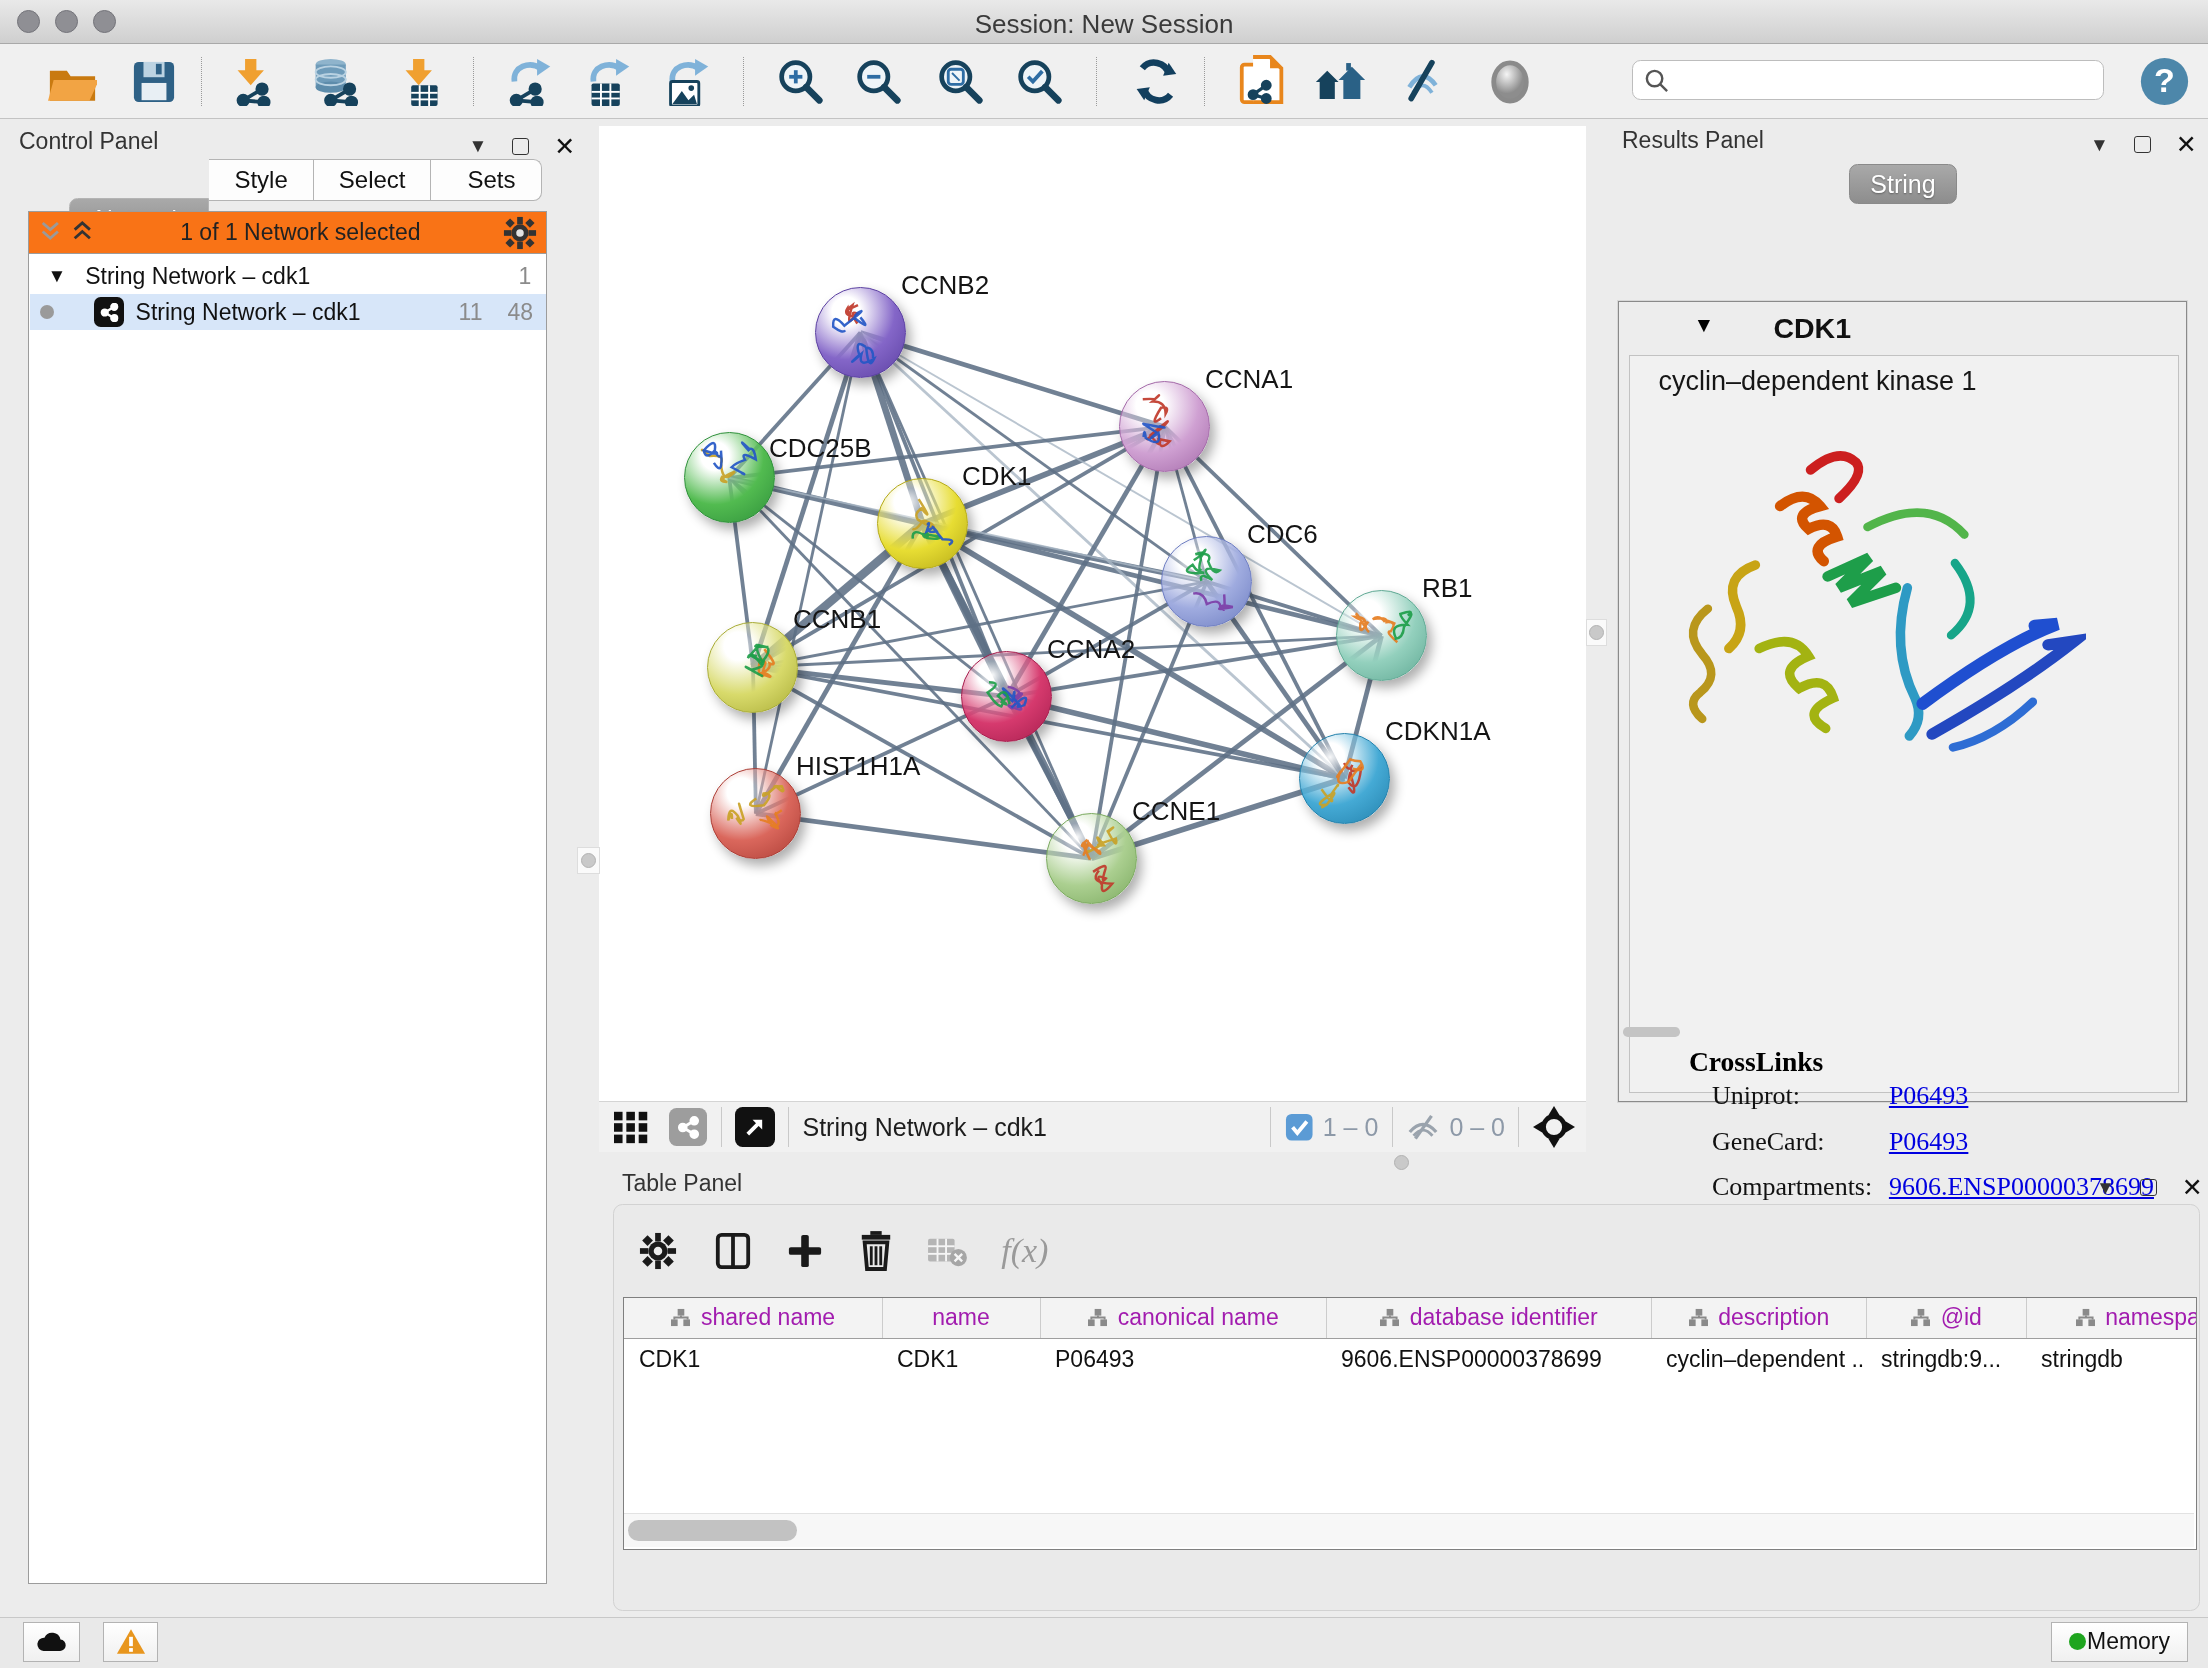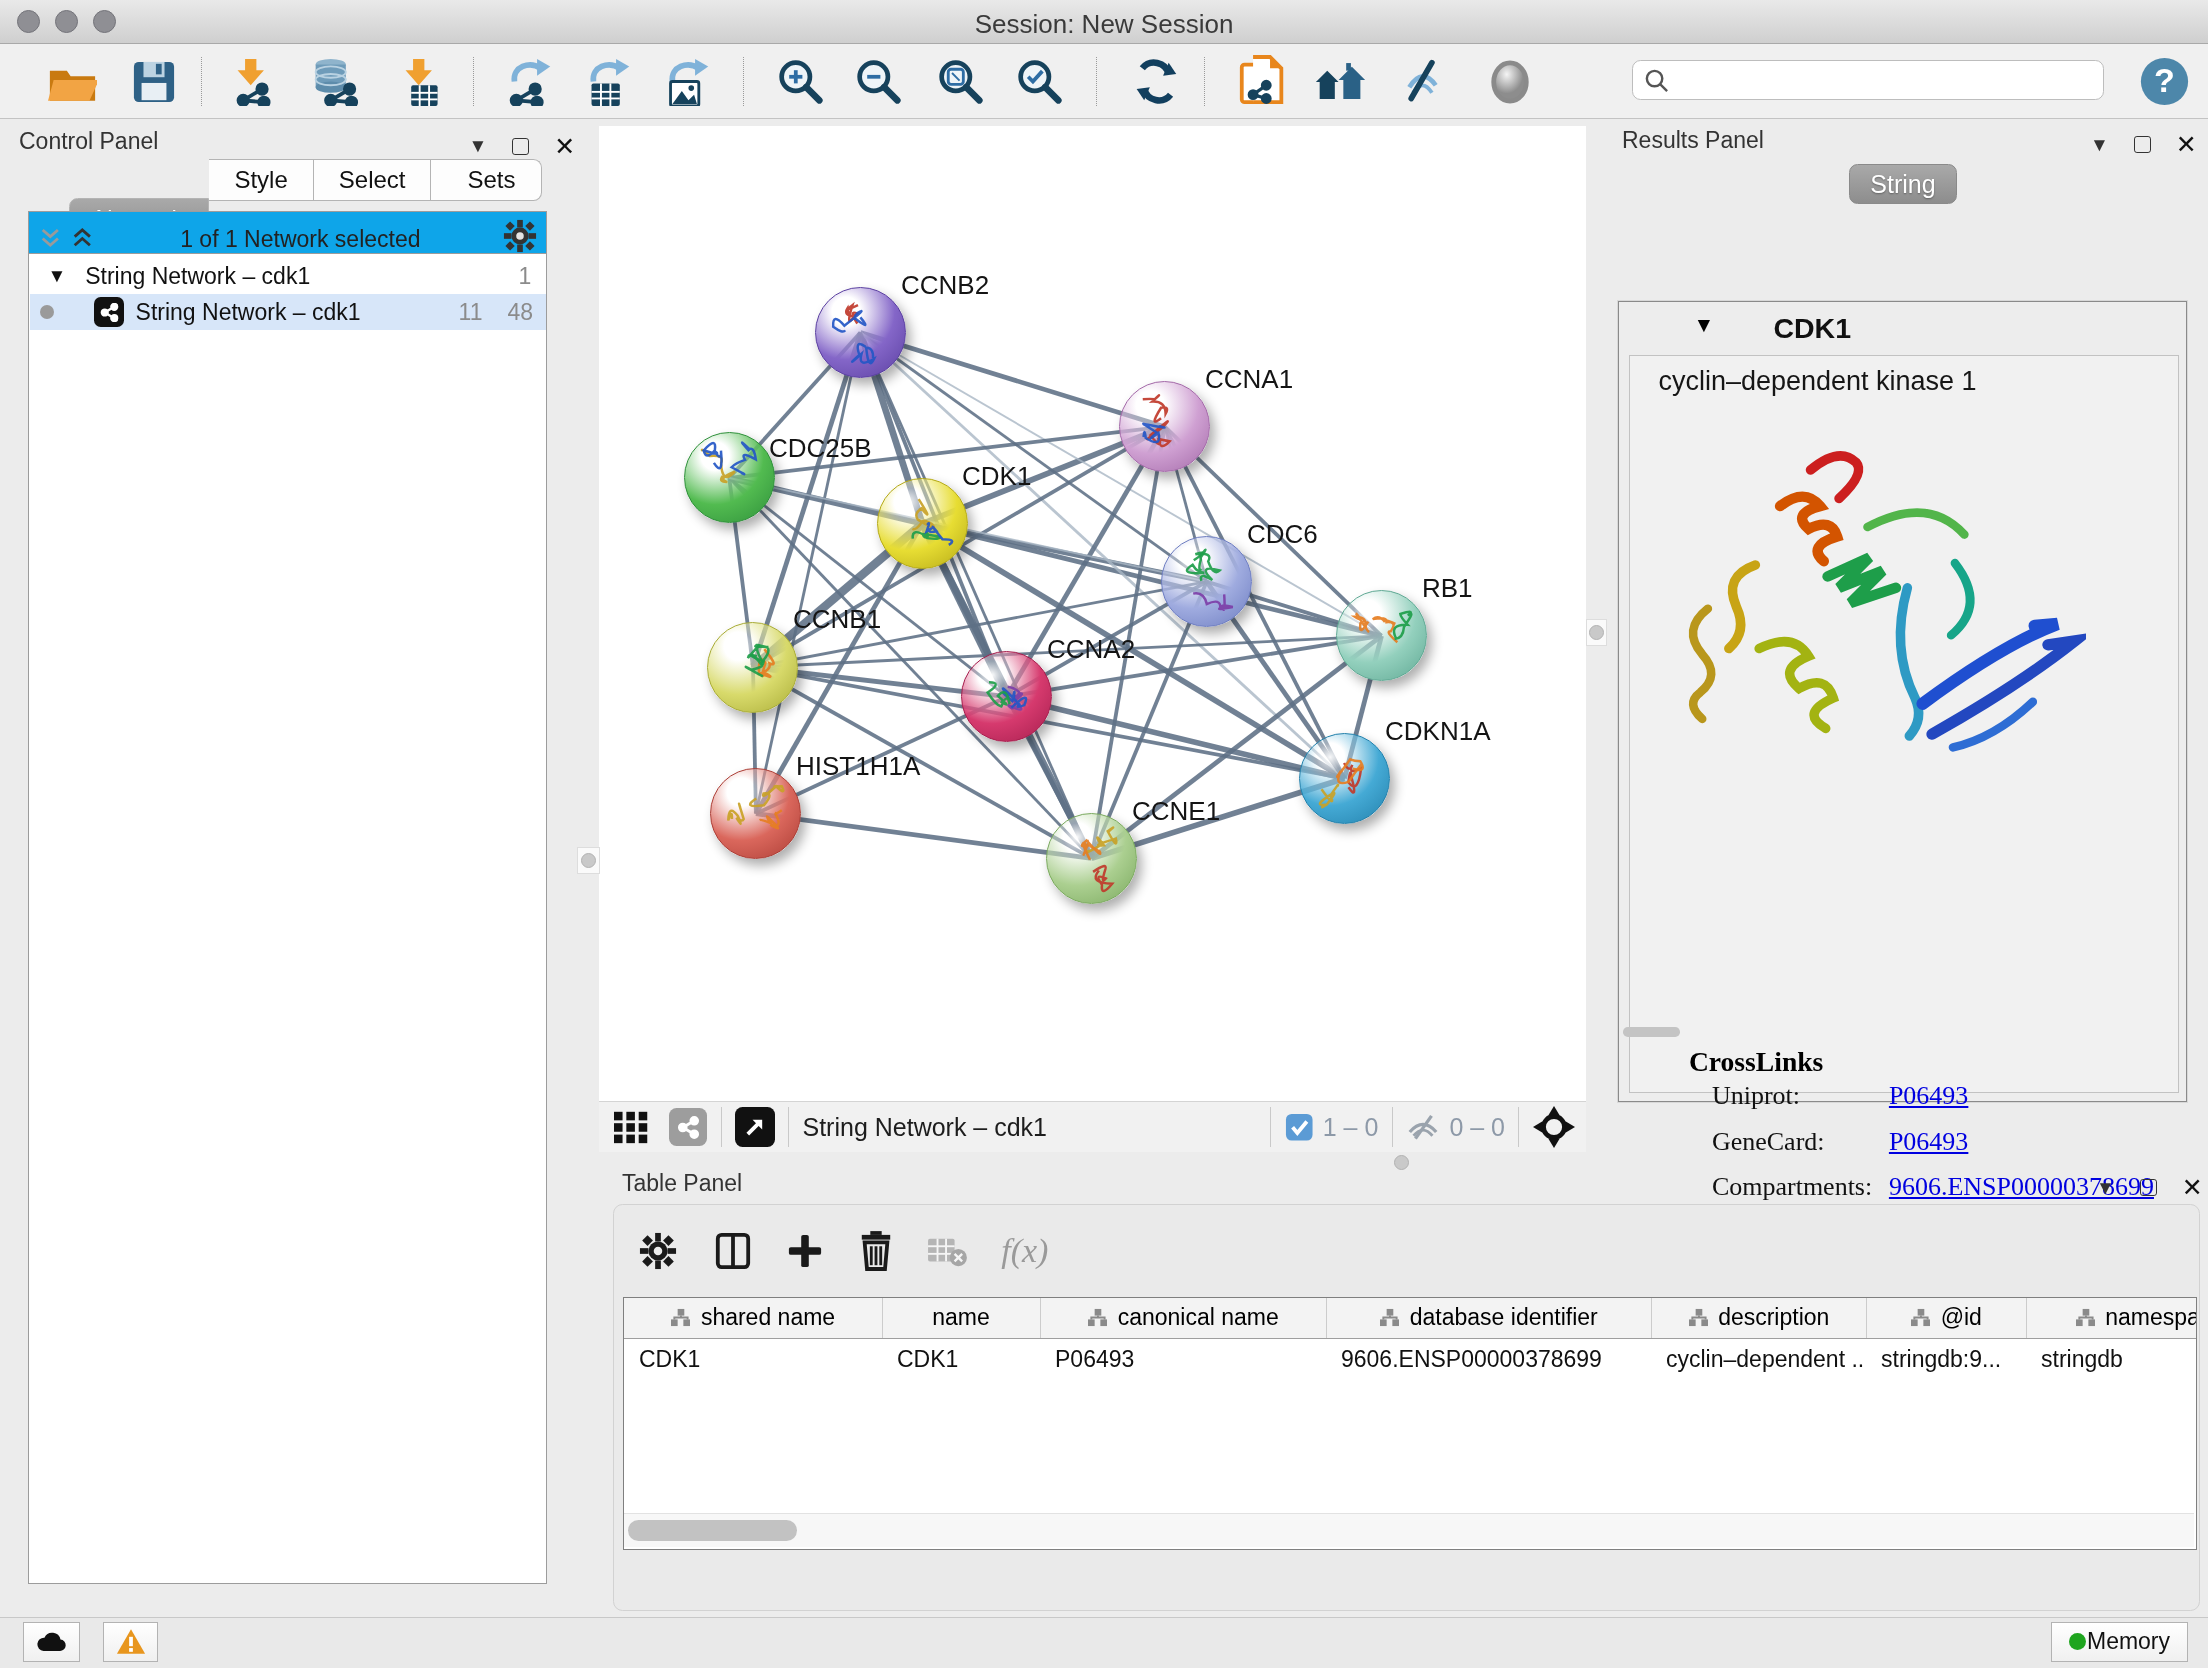--- a/index.html
+++ b/index.html
@@ -25,22 +25,22 @@
   .ptitle { font-size:23px; color:#333; }
 
   
   #control-panel { left:11.4px; top:126px; width:550px; height:1465px; background:#ececec; }
   .tab { height:42px; border:1px solid #b4b4b4; background:#fdfdfd; color:#111; font-size:24px;
     display:flex; align-items:center; justify-content:center; padding:0 25px; border-left:none; }
   .tab.first { border-left:1px solid #b4b4b4; border-radius:8.6px 0 0 8.6px;margin-top:39px; }
   .tab.last { border-radius:0 8.6px 8.6px 0;padding-left:36px; }
   .tab.sel { background:linear-gradient(#a9a9a9,#8d8d8d); color:#fff; text-shadow:0 1px 1.9px rgba(0,0,0,.35); }
   #cp-box { left:17px; top:85px; width:519px; height:1373px; border:1px solid #9c9c9c; background:#fff; }
-  #cp-strip { left:0; top:0; width:100%; height:42px; background:#0ea5e9; border-bottom:1px solid #9c9c9c;
-    display:flex; align-items:flex-end; }
+  #cp-strip { left:0; top:0; width:100%; height:42px; background:#f97316; border-bottom:1px solid #9c9c9c;
+    display:flex; align-items:center; }
   #cp-status { font-size:23px; color:#222; }
   .treerow { left:1px; width:516px; height:36px; display:flex; align-items:center; font-size:23px; color:#111; }
   .treerow .cnt { color:#8b8b8b; }
   #row-collection { top:46px; }
   #row-network { top:82px; background:#d7e6f9; }
   .share-badge { width:30px; height:30px; border-radius:6.7px; background:#111; display:flex; align-items:center; justify-content:center; }
 
   
   #net-canvas { left:599px; top:126px; width:987px; height:975px; background:#fff; }
   .node { position:absolute; width:91px; height:91px; border-radius:50%;
@@ -73,21 +73,21 @@
   #rp-scroll { left:3.8px; top:725px; width:57px; height:9.5px; background:#c4c4c4; border-radius:4.8px; }
 
   
   #table-panel { left:599px; top:1162px; width:1609px; height:455px; }
   #tp-card { left:14.3px; top:42px; width:1587px; height:407px; background:#eaeaea; border:1px solid #d2d2d2; border-radius:9.5px; }
   .ticon { top:21px; width:53px; height:49px; display:flex; align-items:center; justify-content:center;text-align:right; }
   #fx-label { font-family:"Liberation Serif","DejaVu Serif",serif; font-style:italic; font-size:34px; color:#9a9a9a; }
   #ntable { left:623px; top:1297px; width:1574px; height:253px; background:#fff; border:1.9px solid #7f7f7f; overflow:hidden; }
   table { border-collapse:collapse; table-layout:fixed; width:1649px; }
   th { height:40px; background:#f3f3f3; border-bottom:1.9px solid #9e9e9e; border-right:1px solid #cccccc;
-    font-size:23px; font-weight:normal; color:#000000; }
+    font-size:23px; font-weight:normal; color:#a21caf; }
   th .hwrap { display:flex; align-items:center; justify-content:center; gap:9.5px; }
   td { height:42px; font-size:23px; color:#111; padding-left:15px; white-space:nowrap; overflow:hidden; }
   #hscroll { left:0px; top:215px; width:1570px; height:34px; background:#f7f7f7; border-top:1px solid #e2e2e2; }
   #hthumb { left:3.8px; top:5.7px; width:169px; height:21px; background:#c2c2c2; border-radius:10.5px; }
   #tbl-tabs { left:525px; top:391px; display:flex; }
   .btab { height:42px; padding:0 32px; background:#fdfdfd; border:1px solid #bdbdbd; border-left:none;
     font-size:25px; color:#111; display:flex; align-items:center; }
   .btab.first { border-left:1px solid #bdbdbd; border-radius:8.6px 0 0 8.6px; }
   .btab.last { border-radius:0 8.6px 8.6px 0; }
   .btab.sel { background:linear-gradient(#a9a9a9,#8d8d8d); color:#fff; text-shadow:0 1px 1.9px rgba(0,0,0,.35); }

